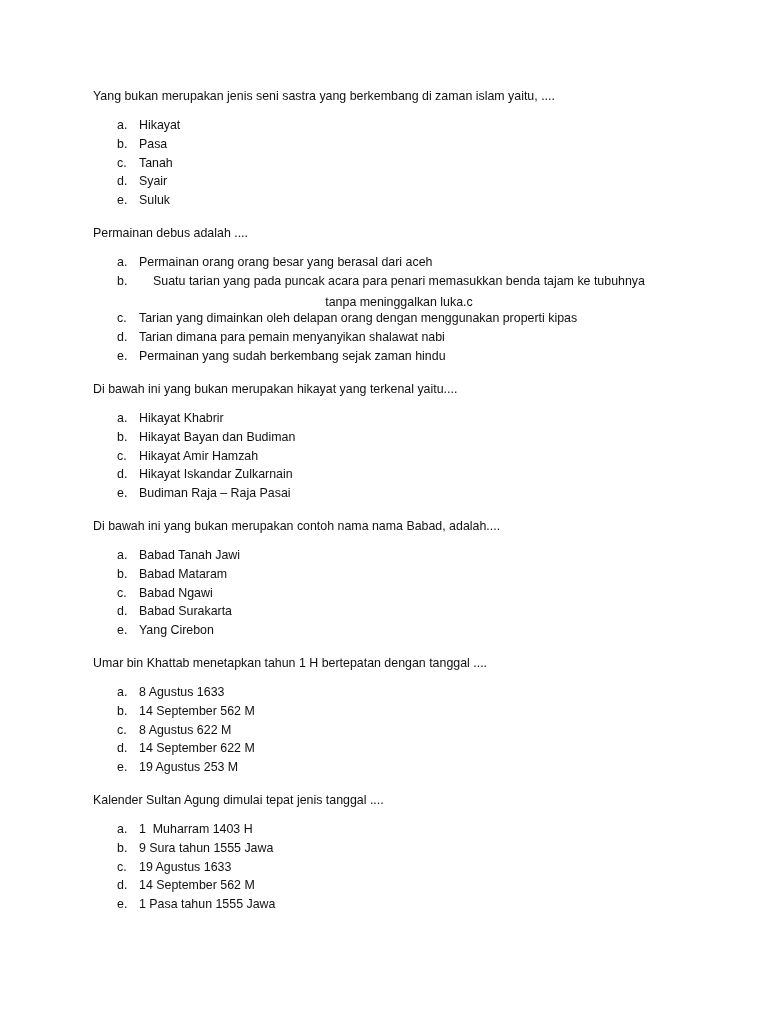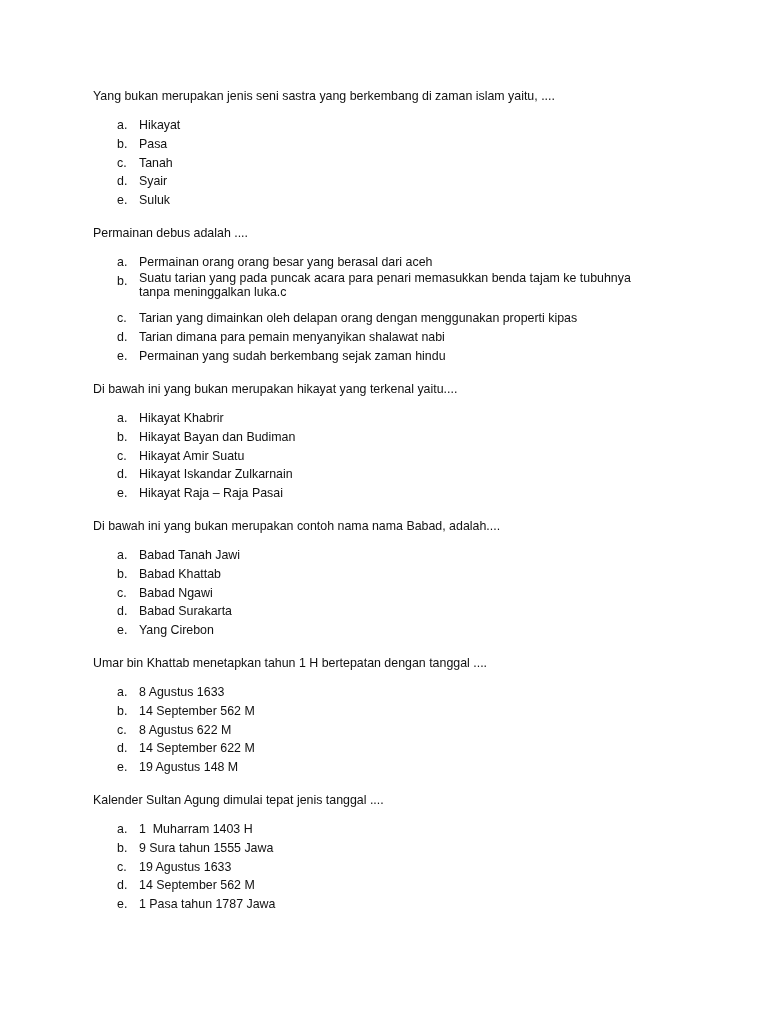--- a/index.html
+++ b/index.html
@@ -58,22 +58,23 @@
       position: absolute;
       left: 22px;
       top: 0;
     }
     .opt.multi {
       height: 37.6px;
     }
     .opt.multi .opt-text {
       white-space: normal;
       width: 520px;
-      line-height: 14px;
+      line-height: 21px;
       top: -1.5px;
+      text-align: center;
     }
   </style>
 </head>
 <body>
 
 <div class="page">
 
   <div class="question" style="top:88px;">
     <div class="q-text">Yang bukan merupakan jenis seni sastra yang berkembang di zaman islam yaitu, ....</div>
     <ul class="options">
@@ -132,43 +133,43 @@
       <li class="opt">
           <span class="opt-letter">a.</span>
           <span class="opt-text">Hikayat Khabrir</span>
         </li>
       <li class="opt">
           <span class="opt-letter">b.</span>
           <span class="opt-text">Hikayat Bayan dan Budiman</span>
         </li>
       <li class="opt">
           <span class="opt-letter">c.</span>
-          <span class="opt-text">Hikayat Amir Suatu</span>
+          <span class="opt-text">Hikayat Amir Hamzah</span>
         </li>
       <li class="opt">
           <span class="opt-letter">d.</span>
           <span class="opt-text">Hikayat Iskandar Zulkarnain</span>
         </li>
       <li class="opt">
           <span class="opt-letter">e.</span>
-          <span class="opt-text">Hikayat Raja – Raja Pasai</span>
+          <span class="opt-text">Budiman Raja – Raja Pasai</span>
         </li>
     </ul>
   </div>
 
   <div class="question" style="top:518px;">
     <div class="q-text">Di bawah ini yang bukan merupakan contoh nama nama Babad, adalah....</div>
     <ul class="options">
       <li class="opt">
           <span class="opt-letter">a.</span>
           <span class="opt-text">Babad Tanah Jawi</span>
         </li>
       <li class="opt">
           <span class="opt-letter">b.</span>
-          <span class="opt-text">Babad Khattab</span>
+          <span class="opt-text">Babad Mataram</span>
         </li>
       <li class="opt">
           <span class="opt-letter">c.</span>
           <span class="opt-text">Babad Ngawi</span>
         </li>
       <li class="opt">
           <span class="opt-letter">d.</span>
           <span class="opt-text">Babad Surakarta</span>
         </li>
       <li class="opt">
@@ -192,21 +193,21 @@
       <li class="opt">
           <span class="opt-letter">c.</span>
           <span class="opt-text">8 Agustus 622 M</span>
         </li>
       <li class="opt">
           <span class="opt-letter">d.</span>
           <span class="opt-text">14 September 622 M</span>
         </li>
       <li class="opt">
           <span class="opt-letter">e.</span>
-          <span class="opt-text">19 Agustus 148 M</span>
+          <span class="opt-text">19 Agustus 253 M</span>
         </li>
     </ul>
   </div>
 
   <div class="question" style="top:792px;">
     <div class="q-text">Kalender Sultan Agung dimulai tepat jenis tanggal ....</div>
     <ul class="options">
       <li class="opt">
           <span class="opt-letter">a.</span>
           <span class="opt-text" style="white-space:pre;">1  Muharram 1403 H</span>
@@ -218,18 +219,18 @@
       <li class="opt">
           <span class="opt-letter">c.</span>
           <span class="opt-text">19 Agustus 1633</span>
         </li>
       <li class="opt">
           <span class="opt-letter">d.</span>
           <span class="opt-text">14 September 562 M</span>
         </li>
       <li class="opt">
           <span class="opt-letter">e.</span>
-          <span class="opt-text">1 Pasa tahun 1787 Jawa</span>
+          <span class="opt-text">1 Pasa tahun 1555 Jawa</span>
         </li>
     </ul>
   </div>
 
 </div>
 
 </body></html>

